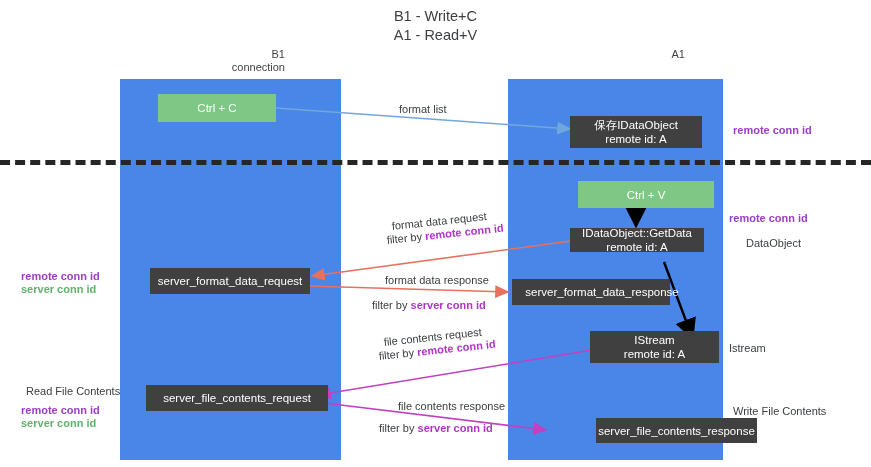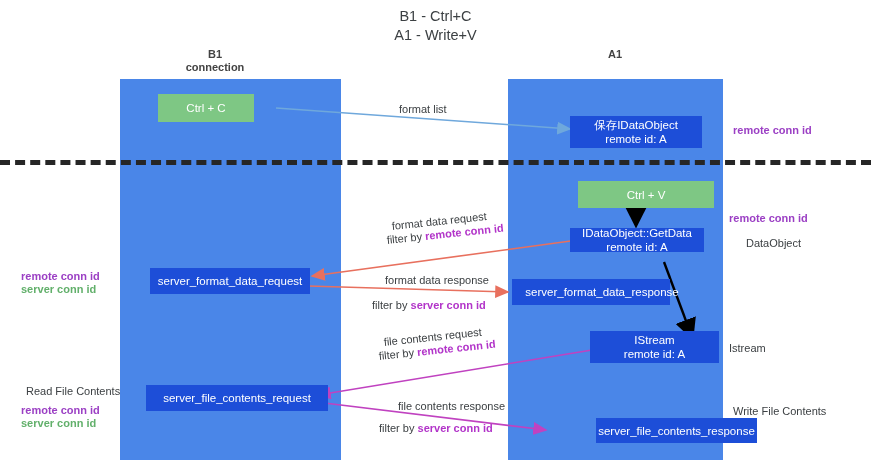--- a/index.html
+++ b/index.html
@@ -4,49 +4,49 @@
 <style>
   html,body{margin:0;padding:0;}
   body{
     width:871px;height:467px;position:relative;overflow:hidden;
     background:#ffffff;
     font-family:"Liberation Sans","DejaVu Sans",sans-serif;
     color:#3c4043;
   }
   #stage{position:absolute;inset:0;}
   .lane{position:absolute;background:#4a86e8;}
-  .lane-title{position:absolute;text-align:center;font-size:11px;line-height:13px;color:#434343;font-weight:bold;}
+  .lane-title{position:absolute;text-align:right;font-size:11px;line-height:13px;color:#434343;}
   .title{position:absolute;width:100%;top:7px;text-align:center;font-size:14.5px;line-height:19px;color:#3c4043;}
   .divider{position:absolute;left:0;right:0;height:0;border-top:5px dashed #262626;}
   .node{
     position:absolute;box-sizing:border-box;
     display:flex;align-items:center;justify-content:center;
     text-align:center;color:#ffffff;font-size:11.5px;line-height:14px;
     padding:2px 4px;
   }
   .node.green{background:#7ec784;}
-  .node.orange{background:#1d4ed8;}
+  .node.orange{background:#404040;}
   .side{position:absolute;font-size:11px;line-height:14px;}
   .side.purple{color:#9b3fc4;font-weight:bold;}
   .side.green{color:#62b06b;font-weight:bold;}
   .side.plain{color:#3c4043;}
   .edgelbl{position:absolute;font-size:11px;line-height:14px;color:#3c4043;white-space:nowrap;}
   .edgelbl .hl-purple{color:#b234c9;font-weight:bold;}
   svg.wires{position:absolute;inset:0;width:871px;height:467px;overflow:visible;pointer-events:none;}
   .lane-title .l1{display:block;}
   .lane-title .l2{display:block;}
 </style>
 </head>
 <body>
 
 <div id="stage">
 
   <div class="title">
-    <div>B1 - Ctrl+C</div>
-    <div>A1 - Write+V</div>
+    <div>B1 - Write+C</div>
+    <div>A1 - Read+V</div>
   </div>
 
   <div class="lane-title" style="left:145px;top:48px;width:140px;">
     <span class="l1">B1</span>
     <span class="l2">connection</span>
   </div>
   <div class="lane-title" style="left:545px;top:48px;width:140px;">
     <span class="l1">A1</span>
   </div>
 
@@ -79,21 +79,21 @@
 
     <line x1="664" y1="262" x2="692" y2="337" stroke="#000000" stroke-width="2.4" marker-end="url(#ah-blk)"></line>
 
     <line x1="592" y1="350" x2="318" y2="395" stroke="#c042c0" stroke-width="1.6" marker-end="url(#ah-mag)"></line>
 
     <line x1="316" y1="402" x2="546" y2="430" stroke="#c042c0" stroke-width="1.6" marker-end="url(#ah-mag)"></line>
   </svg>
 
   <div class="divider" style="top:160px;"></div>
 
-  <div class="node green" style="left:158px;top:94px;width:96px;height:28px;">
+  <div class="node green" style="left:158px;top:94px;width:118px;height:28px;">
     <span>Ctrl + C</span>
   </div>
 
   <div class="node orange" style="left:150px;top:268px;width:160px;height:26px;">
     <span>server_format_data_request</span>
   </div>
 
   <div class="node orange" style="left:146px;top:385px;width:182px;height:26px;">
     <span>server_file_contents_request</span>
   </div>

